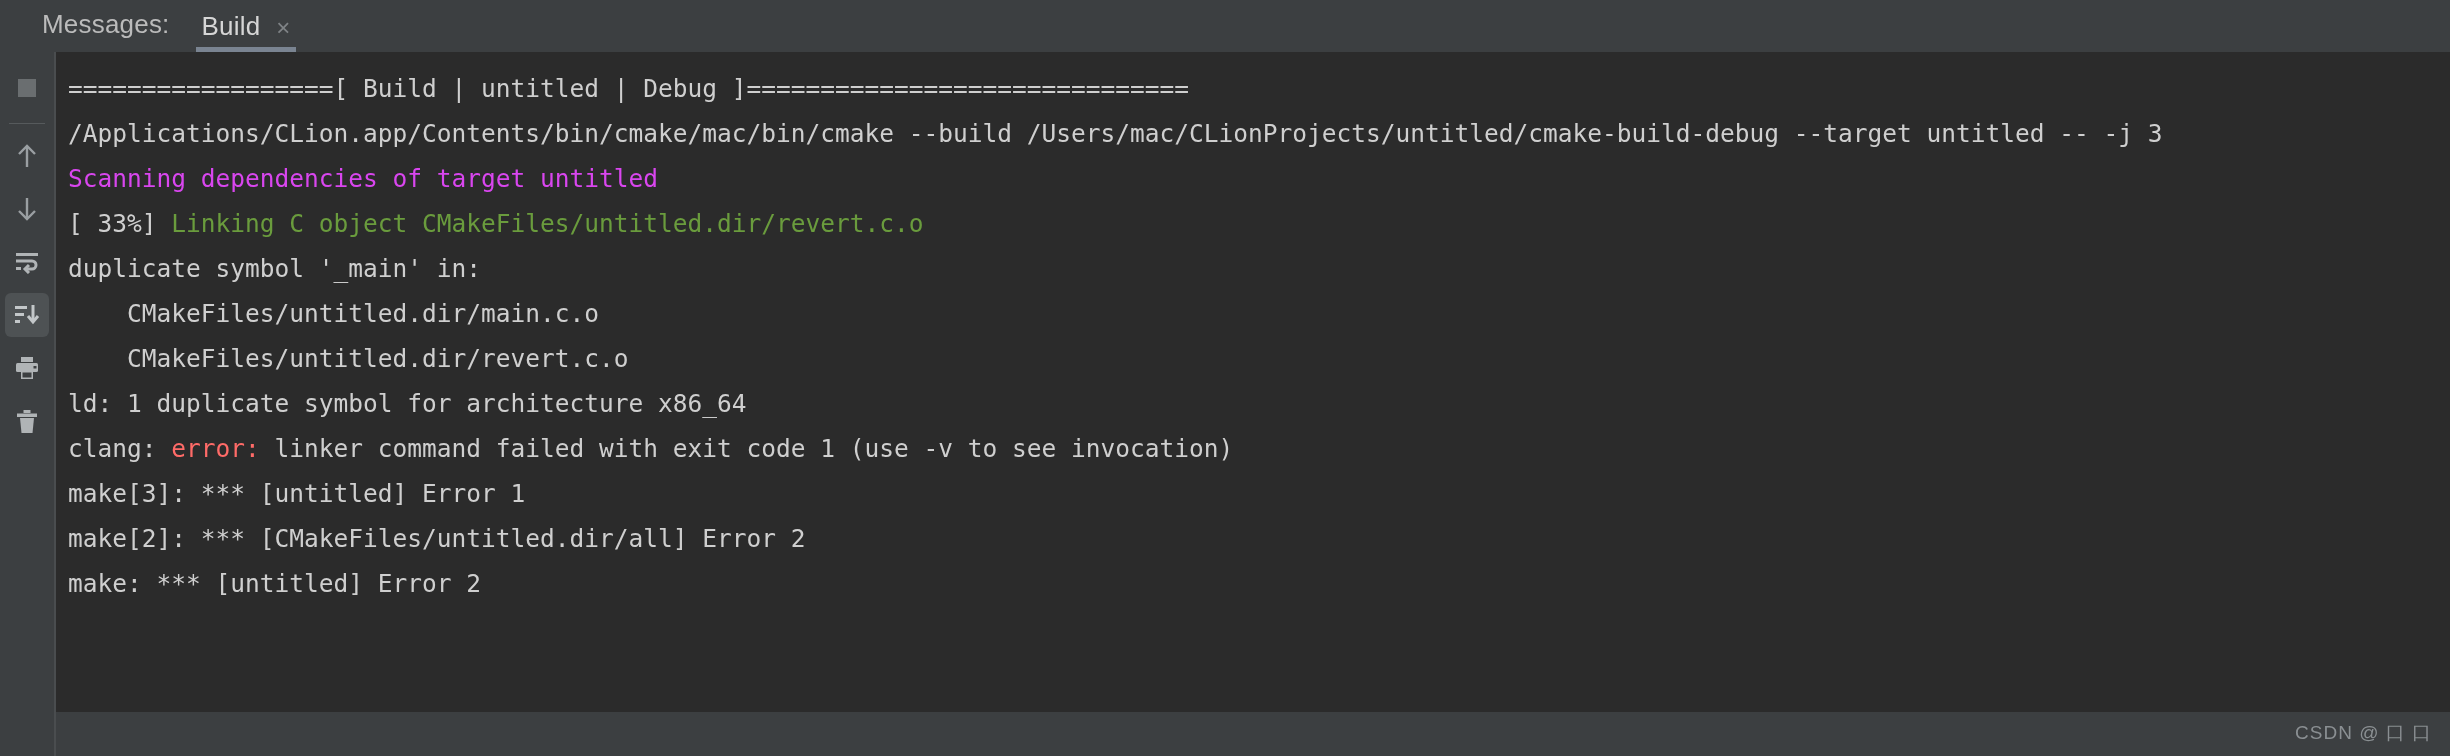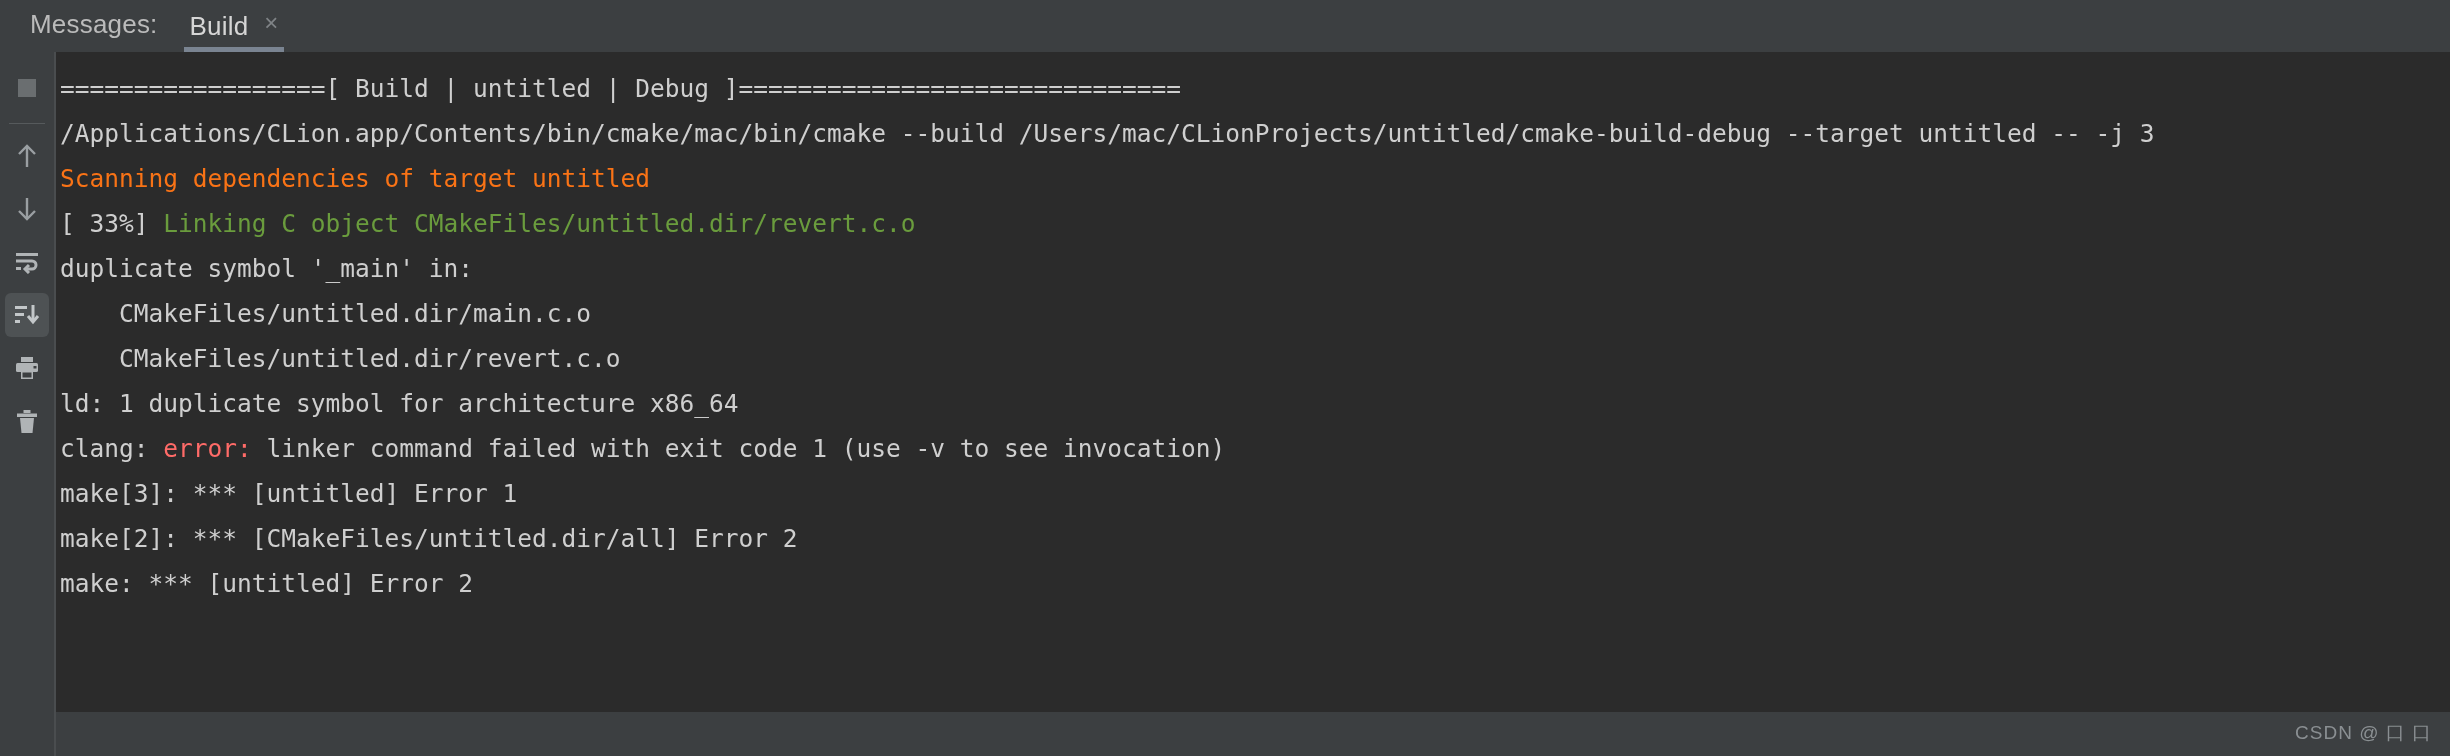--- a/index.html
+++ b/index.html
@@ -14,35 +14,35 @@
     font-family: "Liberation Sans", sans-serif;
     -webkit-font-smoothing: antialiased;
   }
 
   
   #tabbar {
     height: 52px;
     background: #3c3f41;
     display: flex;
     align-items: flex-end;
-    padding-left: 16px;
+    padding-left: 28px;
     box-sizing: border-box;
     position: relative;
   }
   #tabbar .tab-label {
     font-size: 26px;
     color: #bbbbbb;
     padding: 0 14px 12px 14px;
     white-space: nowrap;
     letter-spacing: 0.2px;
   }
   #tabbar .tab {
     position: relative;
     display: flex;
-    align-items: flex-start;
+    align-items: flex-end;
     padding: 0 12px 10px 18px;
     cursor: default;
   }
   #tabbar .tab .tab-text {
     font-size: 26px;
     color: #d6d6d6;
     white-space: nowrap;
     letter-spacing: 0.2px;
   }
   #tabbar .tab .tab-close {
@@ -111,24 +111,24 @@
   }
   #console-inner {
     padding: 14px 0 0 0;
   }
   .cline {
     font-family: "DejaVu Sans Mono", "Liberation Mono", monospace;
     font-size: 24.5px;
     line-height: 45px;
     color: #a9b7c6;
     white-space: pre;
-    padding-left: 4px;
+    padding-left: 12px;
     letter-spacing: 0px;
   }
-  .seg-purple { color: #f97316; }
+  .seg-purple { color: #d946ef; }
   .seg-green  { color: #6a9c3d; }
   .seg-red    { color: #ff6b68; }
   .seg-white  { color: #cfcfcf; }
 
   
   #bottomstrip {
     position: absolute;
     left: 0;
     right: 0;
     bottom: 0;

